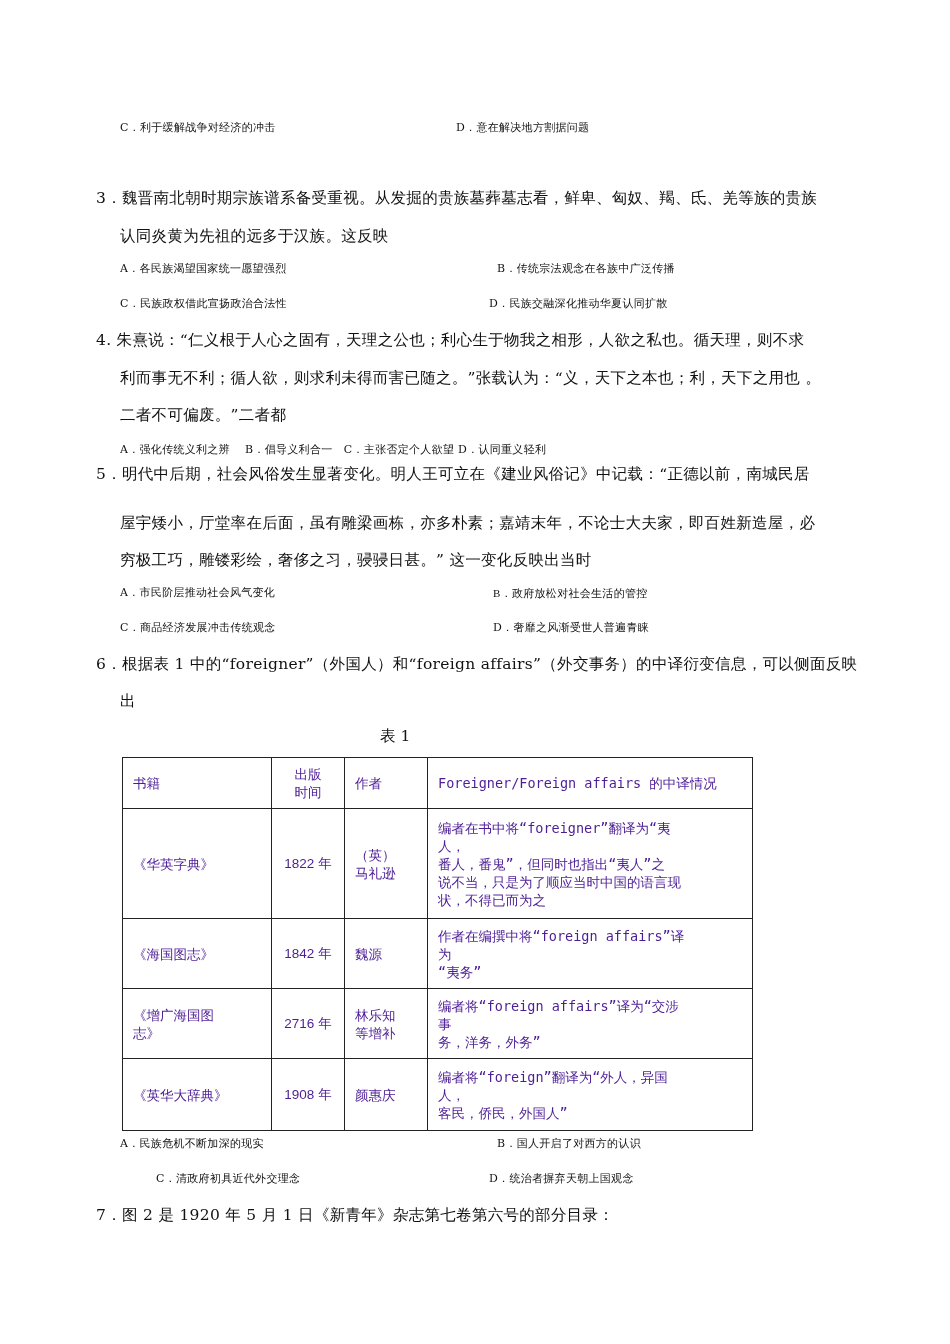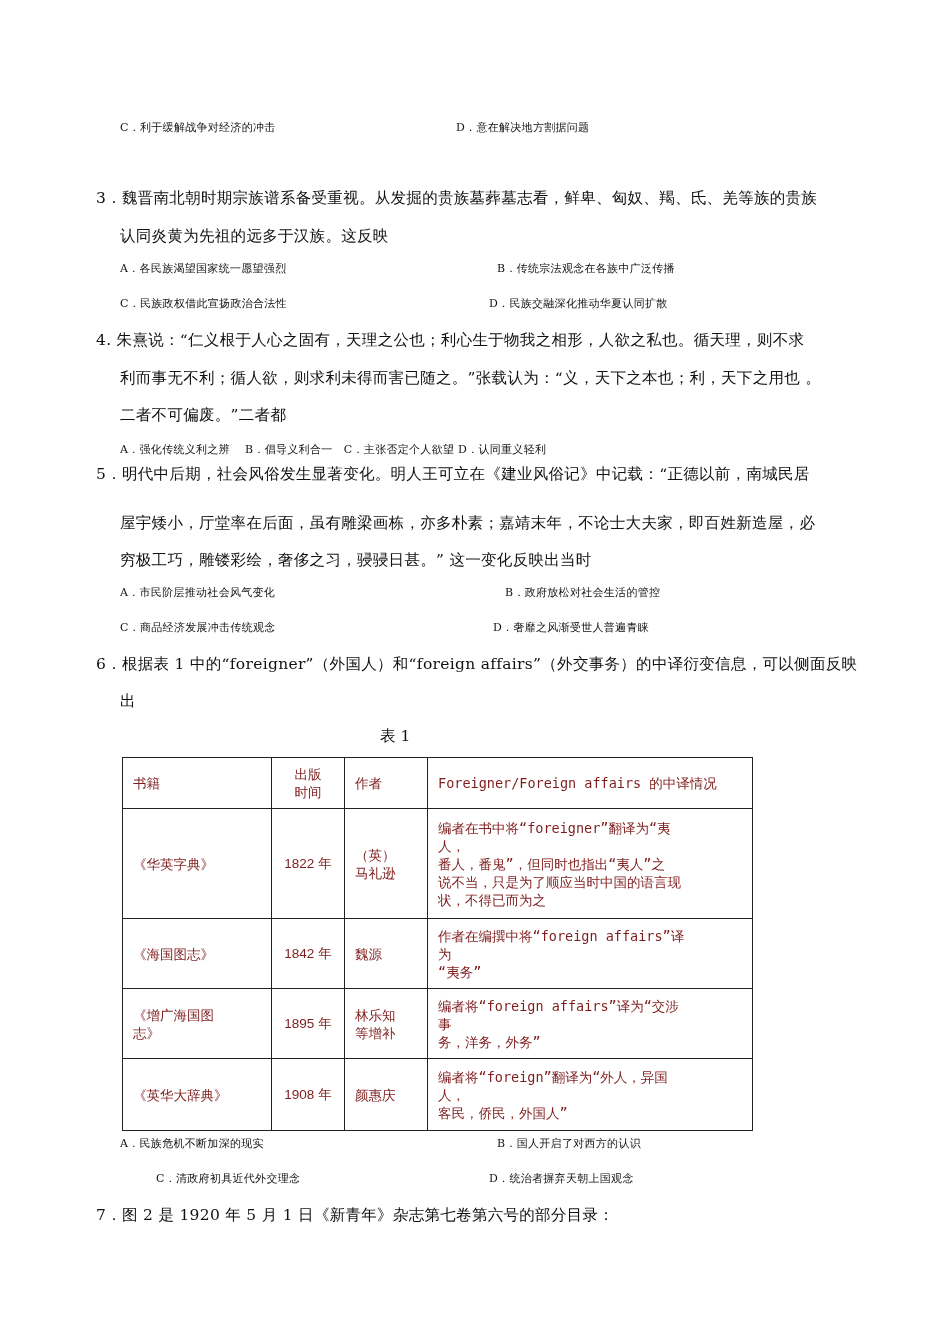--- a/index.html
+++ b/index.html
@@ -2,21 +2,21 @@
 <html><head>
 <meta charset="utf-8">
 <style>
   html, body { margin:0; padding:0; background:#ffffff; }
   body { width:950px; height:1344px; position:relative; overflow:hidden;
          font-family:"DejaVu Serif","Liberation Serif",serif; color:#111; }
   .line { position:absolute; font-size:15.5px; line-height:20px; white-space:nowrap; letter-spacing:0.3px; }
   .opt { position:absolute; font-size:11px; line-height:20px; white-space:nowrap; letter-spacing:0.3px; }
   .caption { position:absolute; font-size:15.5px; line-height:20px; }
   table.t1 { position:absolute; left:122px; top:757px; border-collapse:collapse;
-             font-family:"DejaVu Sans Mono","Liberation Mono",monospace; font-size:13.5px; color:#7f1d1d; }
+             font-family:"DejaVu Sans Mono","Liberation Mono",monospace; font-size:13.5px; color:#4c1d95; }
   table.t1 td { border:1.3px solid #222; padding:0 10px; vertical-align:middle; line-height:18px; }
   .c1 { width:128px; } .c2 { width:52px; text-align:center; font-family:"Liberation Sans",sans-serif; }
   .c3 { width:62px; } .c4 { width:304px; white-space:pre-line; }
   .hc2 { }
 </style>
 </head>
 <body>
 
 <div class="opt" style="left:120px; top:118px;">C．利于缓解战争对经济的冲击</div>
 <div class="opt" style="left:456px; top:118px;">D．意在解决地方割据问题</div>
@@ -30,21 +30,21 @@
 
 <div class="line" style="left:96px; top:330px;">4. 朱熹说：“仁义根于人心之固有，天理之公也；利心生于物我之相形，人欲之私也。循天理，则不求</div>
 <div class="line" style="left:120px; top:368px;">利而事无不利；循人欲，则求利未得而害已随之。”张载认为：“义，天下之本也；利，天下之用也 。</div>
 <div class="line" style="left:120px; top:405px;">二者不可偏废。”二者都</div>
 <div class="opt" style="left:120px; top:440px;">A．强化传统义利之辨　 B．倡导义利合一　C．主张否定个人欲望  D．认同重义轻利</div>
 
 <div class="line" style="left:96px; top:464px;">5．明代中后期，社会风俗发生显著变化。明人王可立在《建业风俗记》中记载：“正德以前，南城民居</div>
 <div class="line" style="left:120px; top:513px;">屋宇矮小，厅堂率在后面，虽有雕梁画栋，亦多朴素；嘉靖末年，不论士大夫家，即百姓新造屋，必</div>
 <div class="line" style="left:120px; top:550px;">穷极工巧，雕镂彩绘，奢侈之习，骎骎日甚。”  这一变化反映出当时</div>
 <div class="opt" style="left:120px; top:583px;">A．市民阶层推动社会风气变化</div>
-<div class="opt" style="left:505px; top:583px;">B．政府放松对社会生活的管控</div>
+<div class="opt" style="left:493px; top:583px;font-family:Liberation Serif, serif;">B．政府放松对社会生活的管控</div>
 <div class="opt" style="left:120px; top:618px;">C．商品经济发展冲击传统观念</div>
 <div class="opt" style="left:493px; top:618px;">D．奢靡之风渐受世人普遍青睐</div>
 
 <div class="line" style="left:96px; top:654px;">6．根据表 1 中的“foreigner”（外国人）和“foreign affairs”（外交事务）的中译衍变信息，可以侧面反映</div>
 <div class="line" style="left:120px; top:691px;">出</div>
 <div class="caption" style="left:380px; top:726px;">表 1</div>
 
 <table class="t1">
   <tbody>
       <tr style="height:51px;">
@@ -69,21 +69,21 @@
     <td class="c1">《海国图志》</td>
     <td class="c2">1842 年</td>
     <td class="c3">魏源</td>
     <td class="c4">作者在编撰中将“foreign affairs”译
 为
 “夷务”</td>
   </tr>
   <tr style="height:70px;">
     <td class="c1" style="white-space:pre-line;">《增广海国图
 志》</td>
-    <td class="c2">1895 年</td>
+    <td class="c2">2716 年</td>
     <td class="c3" style="white-space:pre-line;">林乐知
 等增补</td>
     <td class="c4">编者将“foreign affairs”译为“交涉
 事
 务，洋务，外务”</td>
   </tr>
   <tr style="height:72px;">
     <td class="c1">《英华大辞典》</td>
     <td class="c2">1908 年</td>
     <td class="c3">颜惠庆</td>

